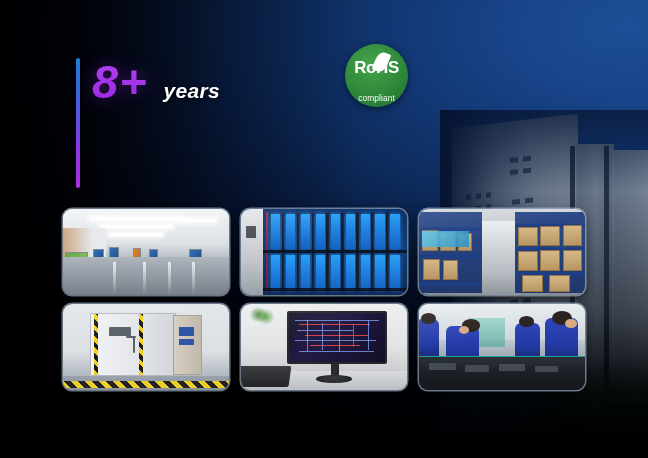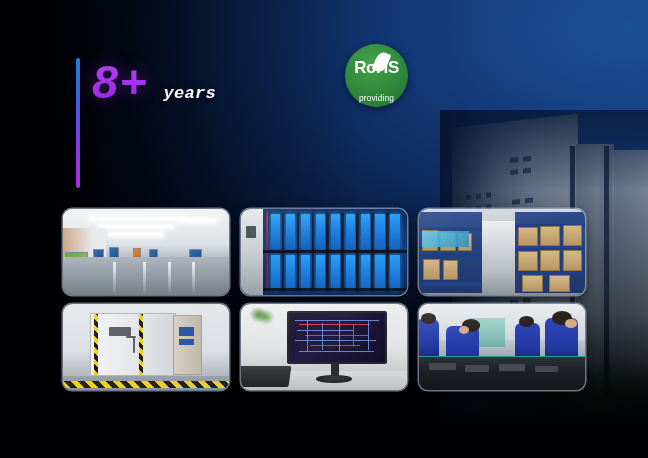--- a/index.html
+++ b/index.html
@@ -178,28 +178,27 @@
     letter-spacing: 1px;
     color: #a32ae8;
     background: linear-gradient(to bottom, #b84cf5 0%, #9a27e3 100%);
     -webkit-background-clip: text;
     background-clip: text;
     -webkit-text-fill-color: transparent;
     text-shadow: 0 0 18px rgba(150,40,225,.45);
     line-height: 1;
   }
   .years-word {
-    font-size: 17px;
+    font-size: 21px;
     font-weight: 700;
     font-style: italic;
     color: #ffffff;
     line-height: 1;
     letter-spacing: .3px;
     text-shadow: 0 1px 5px rgba(0,0,0,.8);
-    font-family: Liberation Mono, monospace;
   }
 
   .subhead {
     position: absolute;
     left: 90px;
     top: 122px;
     width: 470px;
     font-size: 15.6px;
     font-weight: 700;
     font-style: italic;
@@ -710,21 +709,21 @@
   </div>
 
 
   <div class="badges">
 
 
 
     <div class="badge badge-rohs">
       <div class="rohs-leaf"></div>
       <span class="rohs-main">RoHS</span>
-      <span class="rohs-sub">providing</span>
+      <span class="rohs-sub">compliant</span>
     </div>
 
   </div>
 
   <div class="grid">
 
     <div class="cell">
       <div class="ph-showroom">
         <div class="sr-ceiling"></div>
         <div class="sr-light" style="left:16%;top:9%;width:56%;"></div>

